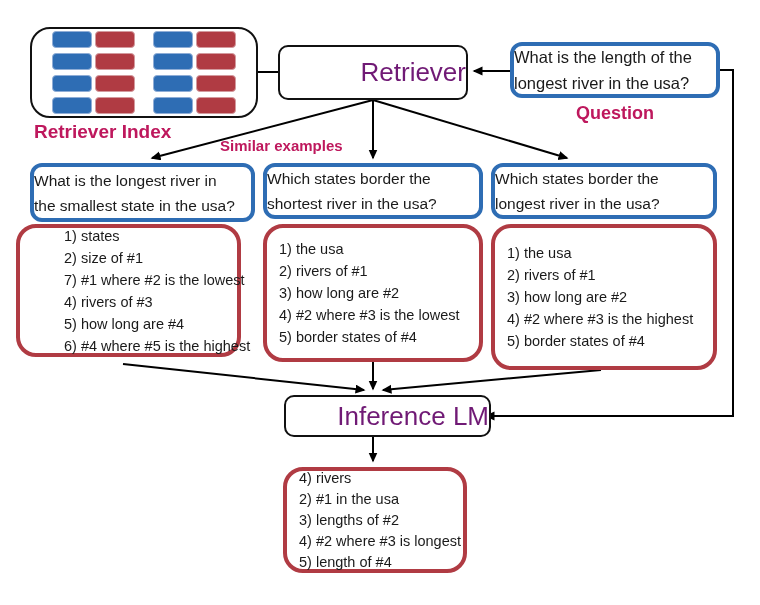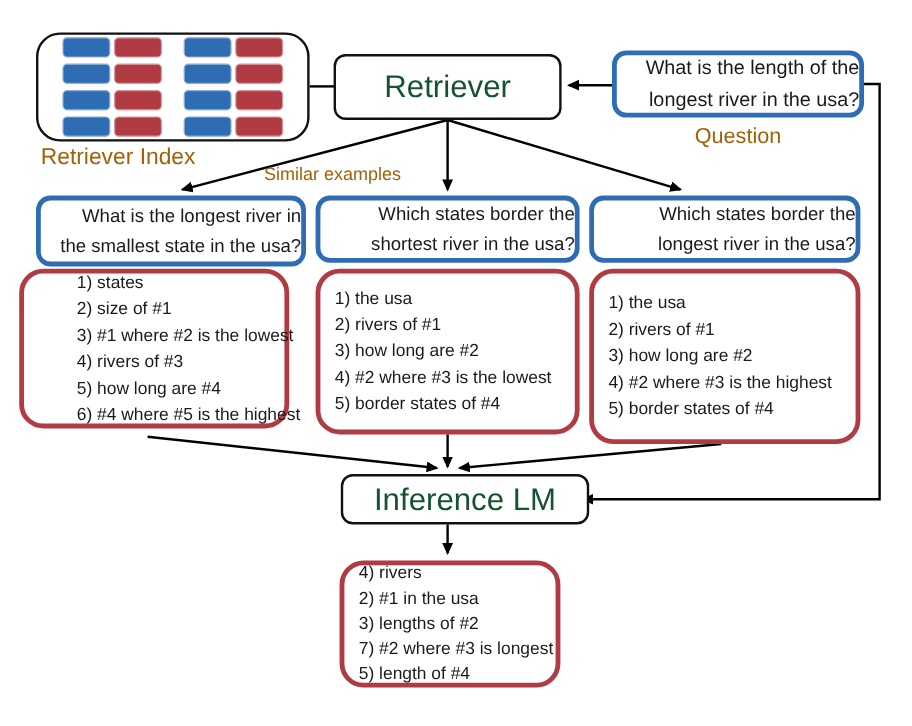--- a/index.html
+++ b/index.html
@@ -16,23 +16,23 @@
   }
   #connectors { position: absolute; left: 0; top: 0; }
   .abs { position: absolute; box-sizing: border-box; }
 
   .node-box {
     border: 2.5px solid #111111;
     border-radius: 10px;
     background: #ffffff;
     display: flex;
     align-items: center;
-    justify-content: center;
+    justify-content: flex-end;
     font-size: 26px;
-    color: #14532d;
+    color: #701a75;
   }
   .index-box {
     border: 2.5px solid #111111;
     border-radius: 20px;
     background: #ffffff;
     display: flex;
     align-items: center;
     justify-content: center;
     gap: 18px;
   }
@@ -41,42 +41,42 @@
   .pill { width: 38px; height: 15px; border-radius: 4px; }
   .pill.blue { background: var(--blue); border: 1px solid #8fadd6; }
   .pill.red  { background: var(--red);  border: 1px solid #d39a9e; }
 
   .blue-box {
     border: 4px solid var(--blue);
     border-radius: 12px;
     background: #ffffff;
     display: flex;
     flex-direction: column;
-    align-items: flex-end;
+    align-items: flex-start;
     justify-content: center;
     text-align: center;
     font-size: 15.5px;
     line-height: 25px;
     white-space: nowrap;
     color: #1a1a1a;
   }
   .red-box {
     border: 4.5px solid var(--red);
     border-radius: 20px;
     background: #ffffff;
     display: flex;
     flex-direction: column;
     justify-content: center;
     padding-left: 12px;
     font-size: 14.5px;
     line-height: 22px;
     white-space: nowrap;
     color: #1a1a1a;
   }
-  .caption { font-weight: normal; color: #a16207; }
+  .caption { font-weight: bold; color: #be185d; }
 </style>
 </head>
 <body>
 
 <div id="diagram" style="--blue: #2e6db4; --red: #b03b43;">
 
   <svg id="connectors" width="760" height="605" viewBox="0 0 760 605">
     <defs>
       <marker id="ah" markerWidth="11" markerHeight="10" refX="8.5" refY="4.5" orient="auto" markerUnits="userSpaceOnUse">
         <path d="M0,0 L10,4.5 L0,9 Z" fill="#000000"></path>
@@ -144,21 +144,21 @@
 
   <div class="abs caption" style="left:220px; top:137px; font-size:15px;">Similar examples</div>
 
   <div class="abs blue-box" style="left:30px; top:163px; width:225px; height:59px;">
     <span>What is the longest river in</span>
     <span>the smallest state in the usa?</span>
   </div>
   <div class="abs red-box" style="left:16px; top:224px; width:225px; height:133px;padding-left:44px;">
     <div class="step">1) states</div>
     <div class="step">2) size of #1</div>
-    <div class="step">3) #1 where #2 is the lowest</div>
+    <div class="step">7) #1 where #2 is the lowest</div>
     <div class="step">4) rivers of #3</div>
     <div class="step">5) how long are #4</div>
     <div class="step">6) #4 where #5 is the highest</div>
   </div>
 
   <div class="abs blue-box" style="left:263px; top:163px; width:220px; height:56px;">
     <span>Which states border the</span>
     <span>shortest river in the usa?</span>
   </div>
   <div class="abs red-box" style="left:263px; top:224px; width:220px; height:138px;">
@@ -182,17 +182,17 @@
   </div>
 
   <div class="abs node-box" style="left:284px; top:395px; width:207px; height:42px;">
     <span>Inference LM</span>
   </div>
 
   <div class="abs red-box" style="left:283px; top:467px; width:184px; height:106px; line-height:21px;">
     <div class="step">4) rivers</div>
     <div class="step">2) #1 in the usa</div>
     <div class="step">3) lengths of #2</div>
-    <div class="step">7) #2 where #3 is longest</div>
+    <div class="step">4) #2 where #3 is longest</div>
     <div class="step">5) length of #4</div>
   </div>
 
 </div>
 
 </body></html>

